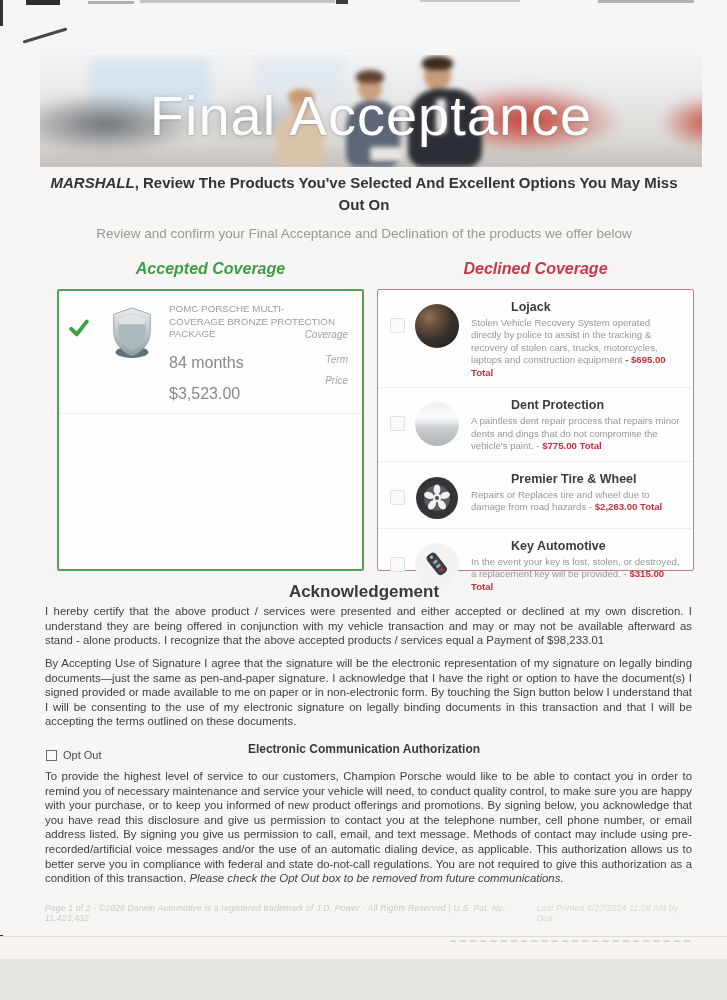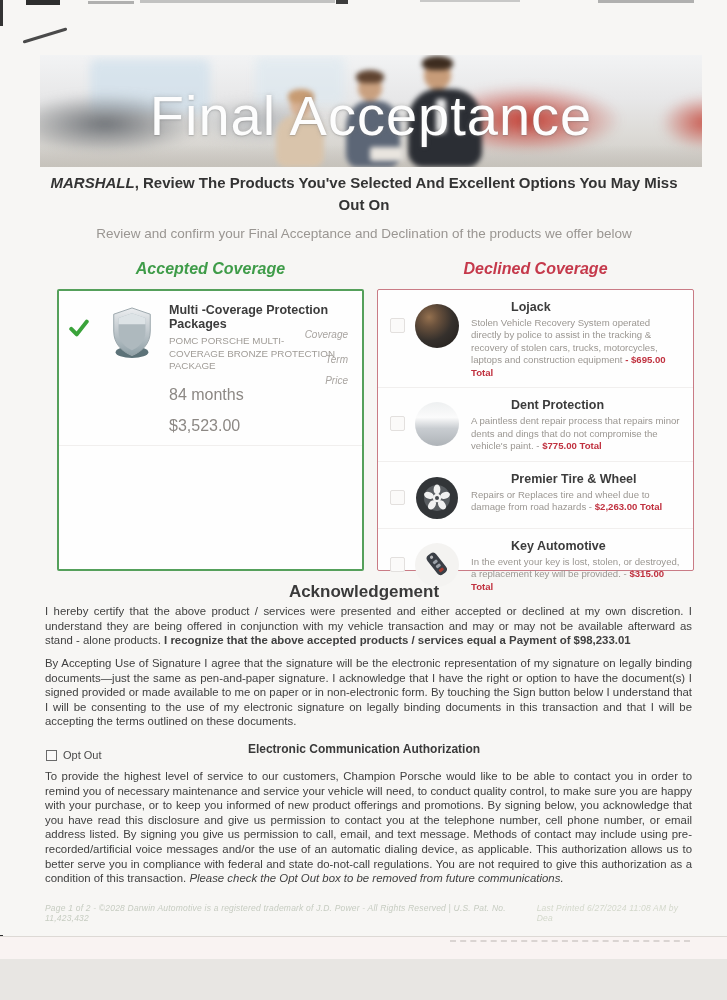--- a/index.html
+++ b/index.html
@@ -68,21 +68,21 @@
   .acc-term,.acc-price{font-size:16px;color:#8c8884;margin-top:13px;}
   .acc-labels{position:absolute;right:14px;top:38px;text-align:right;font-size:10px;font-style:italic;color:#a8a4a0;}
   .acc-labels div{margin-bottom:10px;}
   .shield-wrap{flex:0 0 auto;margin:2px 12px 0 8px;}
 
   
   .sec-heading{position:absolute;left:44px;width:640px;text-align:center;font-weight:600;color:#3a3a3a;}
   .ack-heading{top:582px;font-size:17px;}
   .para{position:absolute;left:45px;width:647px;font-size:11.4px;line-height:1.28;color:#404040;text-align:justify;}
   .p1{top:604px;}
-  .p1 b{font-weight:700;}
+  .p1 b{font-weight:400;}
   .p2{top:656px;}
   .eca-heading{top:742px;font-size:12px;}
   .optout{position:absolute;left:46px;top:749px;display:flex;align-items:center;font-size:11px;color:#4a4a4a;}
   .optout .box{width:9px;height:9px;border:1px solid #6a6a6a;background:#faf9f8;margin-right:6px;}
   .p3{top:769px;}
   .p3 i{font-style:italic;}
 
   
   .footer{position:absolute;left:45px;top:903px;width:647px;display:flex;justify-content:space-between;font-size:8.5px;font-style:italic;color:#c6ccc1;letter-spacing:.2px;}
   .footer .right{color:#d3d8cb;}
@@ -155,21 +155,20 @@
                 <stop offset="1" stop-color="#8fa0a6"></stop>
             </linearGradient>
           </defs>
           <ellipse cx="26" cy="49" rx="17" ry="6" fill="#5c7278"></ellipse>
           <path d="M26 3 L45 9.5 V27 C45 40 37 48 26 52.5 C15 48 7 40 7 27 V9.5 Z" fill="url(#sg)" stroke="#9aa6ab" stroke-width="1"></path>
           <path d="M26 8.5 L40 13.5 V27 C40 37 34 43.5 26 47 C18 43.5 12 37 12 27 V13.5 Z" fill="#aeb9be"></path>
           <path d="M26 8.5 L40 13.5 V20 H12 V13.5 Z" fill="#dde3e6"></path>
         </svg>
       </span>
       <div class="acc-text">
-        <div class="acc-title">Multi -Coverage Protection Packages</div>
         <div class="acc-cov">POMC PORSCHE MULTI-COVERAGE BRONZE PROTECTION PACKAGE</div>
         <div class="acc-term">84 months</div>
         <div class="acc-price">$3,523.00</div>
       </div>
     </div>
     <div class="acc-labels">
       <div>Coverage</div>
       <div style="margin-top:14px;">Term</div>
       <div>Price</div>
     </div>

